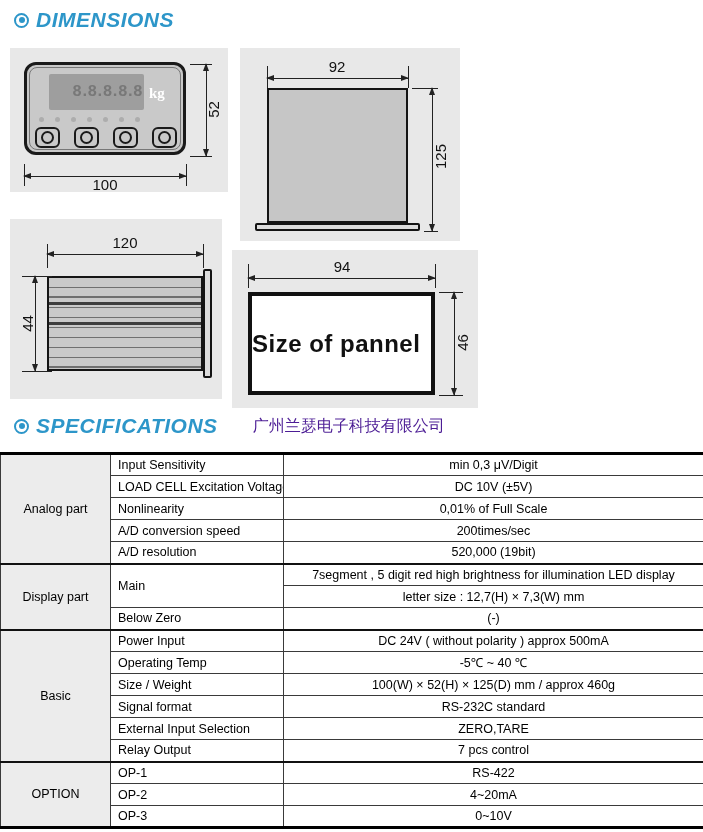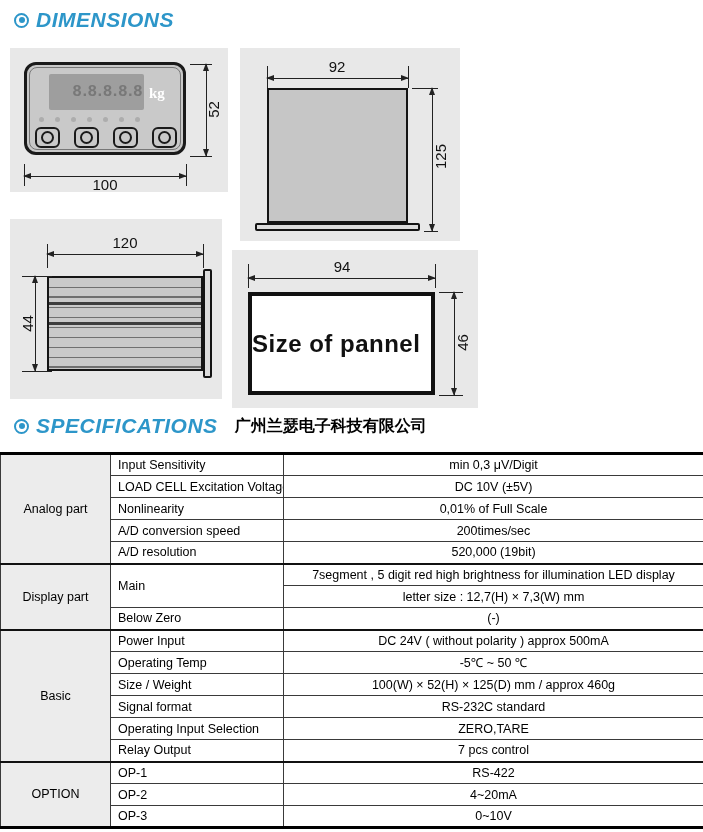--- a/index.html
+++ b/index.html
@@ -4,21 +4,21 @@
 <style>
   * { margin:0; padding:0; box-sizing:border-box; }
   html,body { width:703px; height:832px; background:#fff; font-family:"Liberation Sans", sans-serif; color:#111; }
   body { position:relative; overflow:hidden; }
 
   
   .sec-header { position:absolute; display:flex; align-items:center; gap:7px; }
   .bullet { width:15px; height:15px; border:2.5px solid #2D96C9; border-radius:50%; position:relative; flex:0 0 auto; }
   .bullet::after { content:""; position:absolute; inset:2.5px; background:#2D96C9; border-radius:50%; }
   .sec-title { font-size:21px; font-weight:bold; font-style:italic; color:#2D96C9; letter-spacing:.5px; }
-  .company { font-size:16px; color:#000000; margin-left:10px; font-style:normal; font-weight:bold; }
+  .company { font-size:16px; color:#4c1d95; margin-left:28px; font-style:normal; font-weight:normal; }
 
   
   .panel { position:absolute; background:#E8E8E8; }
 
   
   .dimh { position:absolute; height:0; border-top:1px solid #222; }
   .dimh::before { content:""; position:absolute; left:-1px; top:-4px; border-top:3.5px solid transparent; border-bottom:3.5px solid transparent; border-right:8px solid #222; }
   .dimh::after  { content:""; position:absolute; right:-1px; top:-4px; border-top:3.5px solid transparent; border-bottom:3.5px solid transparent; border-left:8px solid #222; }
   .dimv { position:absolute; width:0; border-left:1px solid #222; }
   .dimv::before { content:""; position:absolute; top:-1px; left:-4px; border-left:3.5px solid transparent; border-right:3.5px solid transparent; border-bottom:8px solid #222; }
@@ -200,32 +200,32 @@
       <td class="val">(-)</td>
     </tr>
 
     <tr class="g-start">
       <td class="cat" rowspan="6">Basic</td>
       <td class="item">Power Input</td>
       <td class="val">DC 24V ( without polarity ) approx 500mA</td>
     </tr>
     <tr>
       <td class="item">Operating Temp</td>
-      <td class="val">-5℃ ~ 50 ℃</td>
+      <td class="val">-5℃ ~ 40 ℃</td>
     </tr>
     <tr>
       <td class="item">Size / Weight</td>
       <td class="val">100(W) × 52(H) × 125(D) mm / approx 460g</td>
     </tr>
     <tr>
       <td class="item">Signal format</td>
       <td class="val">RS-232C standard</td>
     </tr>
     <tr>
-      <td class="item">Operating Input Selection</td>
+      <td class="item">External Input Selection</td>
       <td class="val">ZERO,TARE</td>
     </tr>
     <tr>
       <td class="item">Relay Output</td>
       <td class="val">7 pcs control</td>
     </tr>
 
     <tr class="g-start">
       <td class="cat" rowspan="3">OPTION</td>
       <td class="item">OP-1</td>

